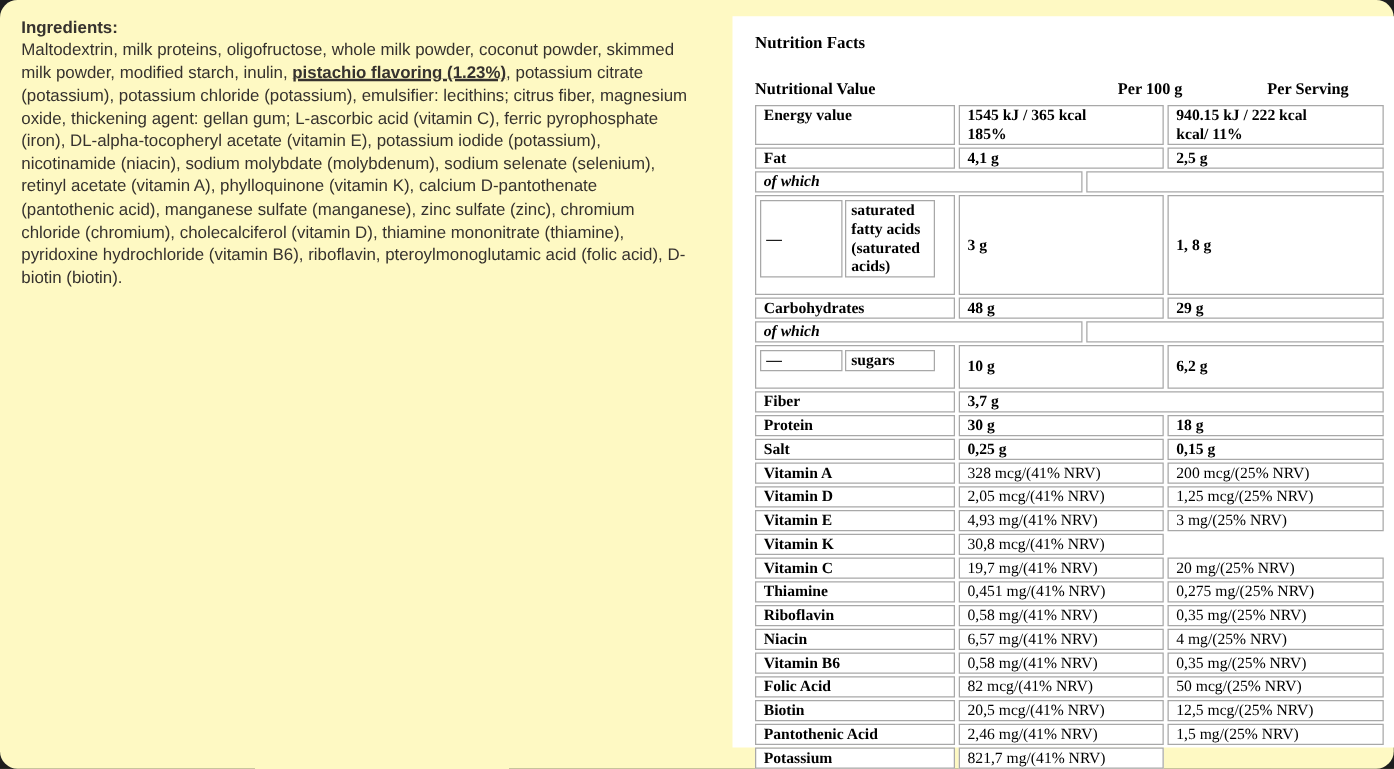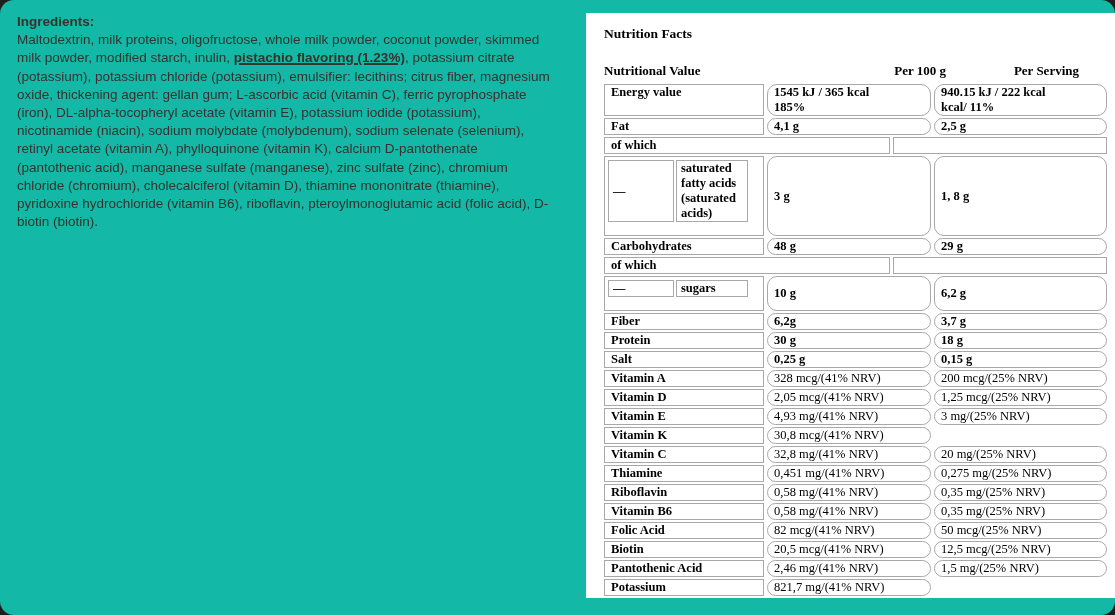--- a/index.html
+++ b/index.html
@@ -1,17 +1,17 @@
 <!DOCTYPE html>
 <html><head>
 <meta charset="utf-8">
 <style>
   html, body { margin:0; padding:0; width:1115px; height:615px; background:#1e1e1e; overflow:hidden; }
   .card {
-    position:absolute; inset:0; background:#14b8a6; border-radius:14px;
+    position:absolute; inset:0; background:#fef9c3; border-radius:14px;
   }
   
   .ingredients {
     position:absolute; left:17px; top:13px; width:534px;
     font-family:"Liberation Sans", sans-serif;
     font-size:13.5px; line-height:18.2px; color:#36322e;
   }
   .ing-heading { font-weight:700; }
   .ing-text { margin:0; }
   .hl { font-weight:700; text-decoration:underline; text-decoration-thickness:1.5px; }
@@ -35,23 +35,23 @@
   .ntable {
     margin-left:18px; width:503px;
     font-family:"Liberation Serif", serif; font-size:12.5px; line-height:15px; color:#000;
   }
   .nrow { display:flex; gap:3px; margin-bottom:2px; }
   .ncell { border:1px solid #a8a8a8; background:#fff; padding:0 6px; box-sizing:border-box; min-height:17px; }
   .c1 { width:160px; }
   .c2 { width:164px; }
   .c3 { flex:1; }
   .lab { font-weight:700; }
-  .val { white-space:pre-line;border-radius:10px; }
+  .val { white-space:pre-line; }
   .strong .val { font-weight:700; }
-  .section .cA { width:286px; }
+  .section .cA { width:262px;font-style:italic; }
   .section .cB { flex:1; }
   .sub .c1 { padding:3px 3px 13px 3px; }
   .itable { display:flex; gap:2px; }
   .icell { border:1px solid #a8a8a8; background:#fff; padding:0 4px; box-sizing:border-box; line-height:15px; }
   .idash { width:66px; display:flex; align-items:center; font-weight:700; }
   .ilabel { width:72px; font-weight:700; }
   .vcenter { display:flex; align-items:center; }
 </style>
 </head>
 <body>
@@ -111,21 +111,20 @@
             <div class="itable">
               <div class="icell idash">—</div>
               <div class="icell ilabel">sugars</div>
             </div>
           </div>
           <div class="ncell c2 val vcenter">10 g</div>
           <div class="ncell c3 val vcenter">6,2 g</div>
         </div>
         <div class="nrow simple strong">
           <div class="ncell c1 lab">Fiber</div>
-          <div class="ncell c2 val">6,2g</div>
           <div class="ncell c3 val">3,7 g</div>
         </div>
         <div class="nrow simple strong">
           <div class="ncell c1 lab">Protein</div>
           <div class="ncell c2 val">30  g</div>
           <div class="ncell c3 val">18 g</div>
         </div>
         <div class="nrow simple strong">
           <div class="ncell c1 lab">Salt</div>
           <div class="ncell c2 val">0,25 g</div>
@@ -145,34 +144,39 @@
           <div class="ncell c1 lab">Vitamin E</div>
           <div class="ncell c2 val">4,93 mg/(41% NRV)</div>
           <div class="ncell c3 val">3 mg/(25% NRV)</div>
         </div>
         <div class="nrow simple">
           <div class="ncell c1 lab">Vitamin K</div>
           <div class="ncell c2 val">30,8 mcg/(41% NRV)</div>
         </div>
         <div class="nrow simple">
           <div class="ncell c1 lab">Vitamin C</div>
-          <div class="ncell c2 val">32,8 mg/(41% NRV)</div>
+          <div class="ncell c2 val">19,7 mg/(41% NRV)</div>
           <div class="ncell c3 val">20 mg/(25% NRV)</div>
         </div>
         <div class="nrow simple">
           <div class="ncell c1 lab">Thiamine</div>
           <div class="ncell c2 val">0,451 mg/(41% NRV)</div>
           <div class="ncell c3 val">0,275 mg/(25% NRV)</div>
         </div>
         <div class="nrow simple">
           <div class="ncell c1 lab">Riboflavin</div>
           <div class="ncell c2 val">0,58 mg/(41% NRV)</div>
           <div class="ncell c3 val">0,35 mg/(25% NRV)</div>
         </div>
         <div class="nrow simple">
+          <div class="ncell c1 lab">Niacin</div>
+          <div class="ncell c2 val">6,57 mg/(41% NRV)</div>
+          <div class="ncell c3 val">4 mg/(25% NRV)</div>
+        </div>
+        <div class="nrow simple">
           <div class="ncell c1 lab">Vitamin B6</div>
           <div class="ncell c2 val">0,58 mg/(41% NRV)</div>
           <div class="ncell c3 val">0,35 mg/(25% NRV)</div>
         </div>
         <div class="nrow simple">
           <div class="ncell c1 lab">Folic Acid</div>
           <div class="ncell c2 val">82 mcg/(41% NRV)</div>
           <div class="ncell c3 val">50 mcg/(25% NRV)</div>
         </div>
         <div class="nrow simple">

